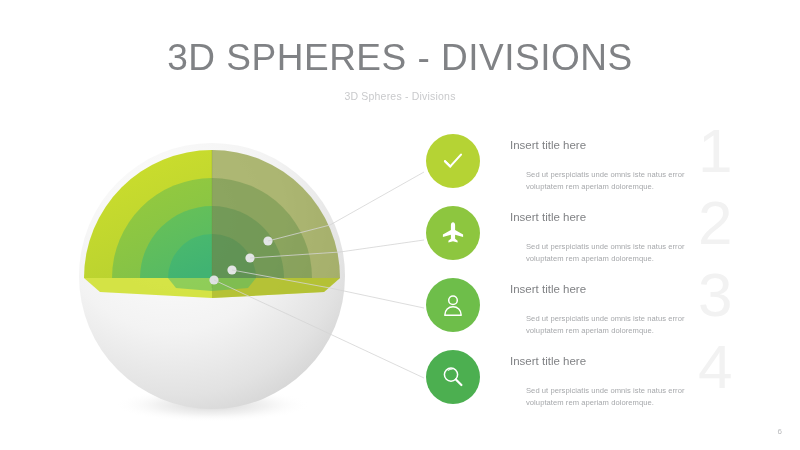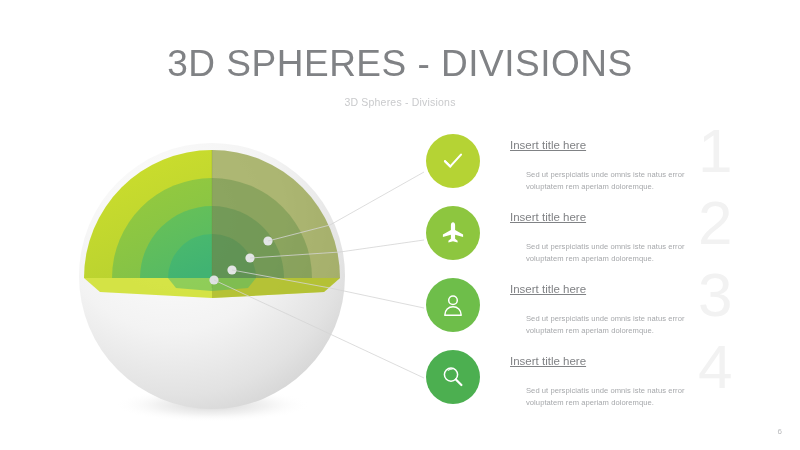--- a/index.html
+++ b/index.html
@@ -16,21 +16,21 @@
   .slide {
     position: relative;
     width: 800px;
     height: 450px;
     background: #ffffff;
   }
 
   
   .header {
     position: absolute;
-    top: 42px;
+    top: 36px;
     left: 0;
     width: 800px;
     text-align: center;
   }
   .slide-title {
     font-size: 37px;
     font-weight: 400;
     color: #808285;
     letter-spacing: 0.5px;
     line-height: 44px;
@@ -95,21 +95,20 @@
     left: 84px;
     top: 3px;
     width: 230px;
   }
   .item-title {
     font-size: 11.5px;
     color: #808285;
     font-weight: 400;
     line-height: 16px;
     margin: 0 0 3px 0;
-    text-decoration: underline;
   }
   .item-body {
     font-size: 7.6px;
     color: #a6a8ab;
     line-height: 11.5px;
     margin: 16px;
     letter-spacing: 0.05px;
   }
   .item-number {
     position: absolute;

